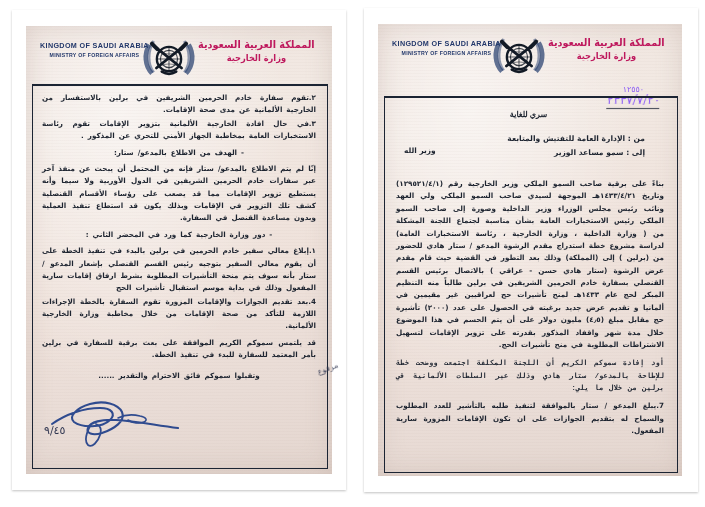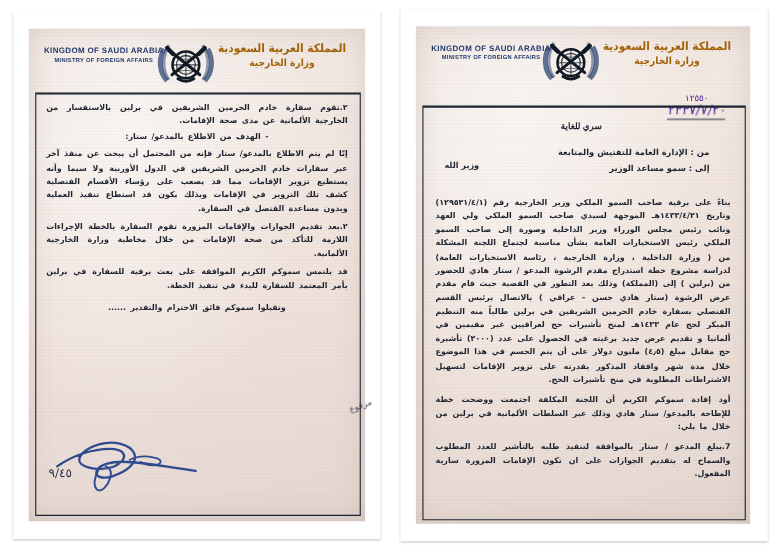--- a/index.html
+++ b/index.html
@@ -82,21 +82,21 @@
     font-size: 5.2px;
     font-weight: 700;
     letter-spacing: 0.3px;
     white-space: nowrap;
     filter: blur(0.18px);
   }
   .lh-ar {
     position: absolute;
     right: 12px;
     top: 11px;
-    color: #a16207;
+    color: #be185d;
     text-align: center;
     line-height: 1.45;
     direction: rtl;
   }
   .lh-ar .a1 {
     font-size: 10.5px;
     font-weight: 700;
     white-space: nowrap;
     filter: blur(0.3px);
     transform: scaleX(0.92);
@@ -168,21 +168,21 @@
     direction: rtl;
     color: #1d2430;
     font-size: 7.4px;
     font-weight: 700;
     filter: blur(0.22px);
   }
 
   
   .hand {
     position: absolute;
-    color: #4c1d95;
+    color: #8b5cf6;
     font-family: "DejaVu Serif", serif;
     direction: rtl;
   }
   .ref-hand {
     top: 62px;
     right: 22px;
     text-align: center;
     line-height: 1.05;
   }
   .ref-hand .r1 { font-size: 8px; letter-spacing: 1px; filter: blur(0.3px); }
@@ -289,23 +289,26 @@
       <div class="lh-ar">
         <div class="a1">المملكة العربية السعودية</div>
         <div class="a2">وزارة الخارجية</div>
       </div>
     </div>
 
     <div class="page-frame" style="left:30px; top:84px; width:294px; height:382px;"></div>
 
     <div class="body-ar" style="left:40px; top:92px; width:274px;">
       <p class="tight">٢.تقوم سفارة خادم الحرمين الشريفين في برلين بالاستفسار من الخارجية الألمانية عن مدى صحة الإقامات.</p>
+      <p>٣.في حال افادة الخارجية الألمانية بتزوير الإقامات تقوم رئاسة الاستخبارات العامة بمخاطبة الجهاز الأمني للتحري عن المذكور .</p>
       <p class="center">- الهدف من الاطلاع بالمدعو/ ستار:</p>
       <p>إنّا لم يتم الاطلاع بالمدعو/ ستار فإنه من المحتمل أن يبحث عن منفذ آخر عبر سفارات خادم الحرمين الشريفين في الدول الأوربية ولا سيما وأنه يستطيع تزوير الإقامات مما قد يصعب على رؤساء الأقسام القنصلية كشف تلك التزوير في الإقامات وبذلك يكون قد استطاع تنفيذ العملية وبدون مساعدة القنصل في السفارة.</p>
-      <p>٢.بعد تقديم الجوازات والإقامات المزورة تقوم السفارة بالخطة الإجراءات اللازمة للتأكد من صحة الإقامات من خلال مخاطبة وزارة الخارجية الألمانية.</p>
+      <p class="center">- دور وزارة الخارجية كما ورد في المحضر الثاني :</p>
+      <p class="tight">١.إبلاغ معالي سفير خادم الحرمين في برلين بالبدء في تنفيذ الخطة على أن يقوم معالي السفير بتوجيه رئيس القسم القنصلي بإشعار المدعو / ستار بأنه سوف يتم منحة التأشيرات المطلوبة بشرط ارفاق إقامات سارية المفعول وذلك في بداية موسم استقبال تأشيرات الحج</p>
+      <p>4.بعد تقديم الجوازات والإقامات المزورة تقوم السفارة بالخطة الإجراءات اللازمة للتأكد من صحة الإقامات من خلال مخاطبة وزارة الخارجية الألمانية.</p>
       <p>قد يلتمس سموكم الكريم الموافقة على بعث برقية للسفارة في برلين بأمر المعتمد للسفارة للبدء في تنفيذ الخطة.</p>
       <p class="center" style="margin-top:8px;">وتقبلوا سموكم فائق الاحترام والتقدير ......</p>
     </div>
 
     <div class="corner-scribble">مرفوع</div>
 
     <div class="sig-wrap">
       <svg width="190" height="60" viewBox="0 0 190 60" aria-hidden="true">
         <g fill="none" stroke="#2f4b8f" stroke-linecap="round" stroke-linejoin="round">
           <path d="M20,36 C34,26 52,20 68,20 C80,20 84,26 78,32 C70,40 50,40 42,34
@@ -392,18 +395,18 @@
     <div class="secret-line" style="top:110px;">سري للغاية</div>
 
     <div class="addr-block" style="right:60px; top:132px; text-align:right;">
       <span class="addr-row">من : الإدارة العامة للتفتيش والمتابعة</span>
       <span class="addr-row">إلى : سمو مساعد الوزير</span>
     </div>
     <div class="hifz" style="left:52px; top:146px;">وزير الله</div>
 
     <div class="body-ar" style="left:44px; top:178px; width:268px;">
       <p>بناءً على برقية صاحب السمو الملكي وزير الخارجية رقم (١٢٩٥٢١/٤/١) وتاريخ ١٤٣٣/٤/٢١هـ الموجهة لسيدي صاحب السمو الملكي ولي العهد ونائب رئيس مجلس الوزراء وزير الداخلية وصورة إلى صاحب السمو الملكي رئيس الاستخبارات العامة بشأن مناسبة لجتماع اللجنة المشكلة من ( وزارة الداخلية ، وزارة الخارجية ، رئاسة الاستخبارات العامة) لدراسة مشروع خطة استدراج مقدم الرشوة المدعو / ستار هادي للحضور من (برلين ) إلى (المملكة) وذلك بعد التطور في القضية حيث قام مقدم عرض الرشوة (ستار هادي حسن - عراقي ) بالاتصال برئيس القسم القنصلي بسفارة خادم الحرمين الشريفين في برلين طالباً منه التنظيم المبكر لحج عام ١٤٣٣هـ لمنح تأشيرات حج لعراقيين غير مقيمين في ألمانيا و تقديم عرض جديد برغبته في الحصول على عدد (٢٠٠٠) تأشيرة حج مقابل مبلغ (٤٫٥) مليون دولار على أن يتم الحسم في هذا الموضوع خلال مدة شهر واقفاد المذكور بقدرته على تزوير الإقامات لتسهيل الاشتراطات المطلوبة في منح تأشيرات الحج.</p>
-      <p style="margin-top:6px;">أود إفادة سموكم الكريم أن اللجنة المكلفة اجتمعت ووضحت خطة للإطاحة بالمدعو/ ستار هادي وذلك عبر السلطات الألمانية في برلين من خلال ما يلي:</p>
+      <p style="margin-top:6px;font-family:Liberation Mono, monospace;">أود إفادة سموكم الكريم أن اللجنة المكلفة اجتمعت ووضحت خطة للإطاحة بالمدعو/ ستار هادي وذلك عبر السلطات الألمانية في برلين من خلال ما يلي:</p>
       <p style="margin-top:6px;">7.يبلغ المدعو / ستار بالموافقة لتنفيذ طلبه بالتأشير للعدد المطلوب والسماح له بتقديم الجوازات على ان تكون الإقامات المزورة سارية المفعول.</p>
     </div>
   </div>
 
 </div>
 
 </body></html>

